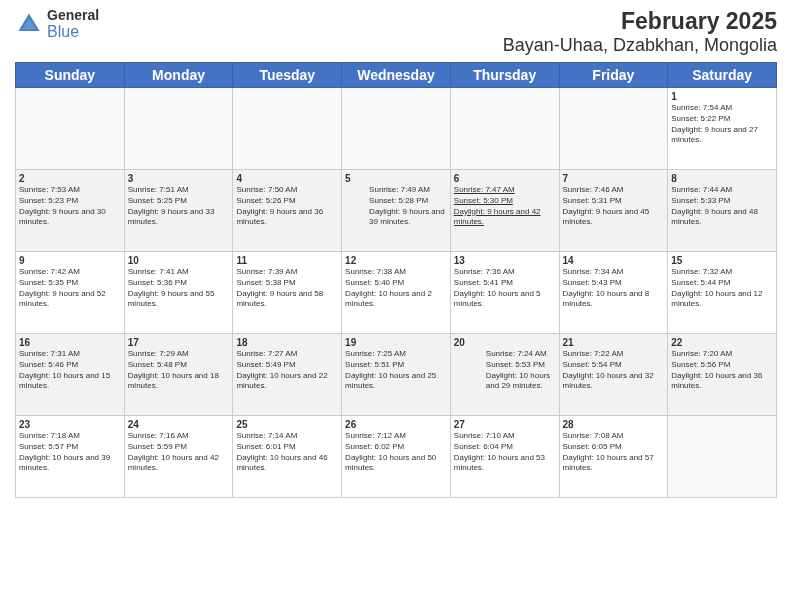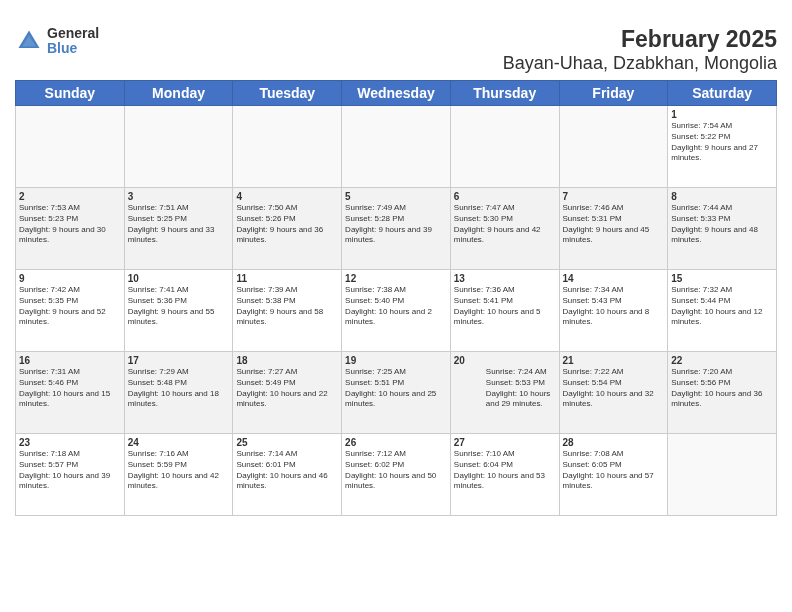--- a/index.html
+++ b/index.html
@@ -6,21 +6,21 @@
     body {
       width: 792px;
       height: 612px;
       font-family: Arial, sans-serif;
       background: #fff;
       overflow: hidden;
     }
     .page {
       width: 792px;
       height: 612px;
-      padding: 26px 15px;
+      padding: 8px 15px;
     }
     .header {
       display: flex;
       justify-content: space-between;
       align-items: flex-start;
       margin-bottom: 6px;
     }
     .logo {
       display: flex;
       align-items: center;
@@ -30,22 +30,22 @@
       display: flex;
       flex-direction: column;
       line-height: 1.1;
     }
     .logo-general {
       font-size: 14px;
       font-weight: bold;
       color: #333;
     }
     .logo-blue {
-      font-size: 14px;
-      font-weight: bold;
+      font-size: 16px;
+      font-weight: normal;
       color: #4a7fc1;
     }
     .logo-icon {
       width: 28px;
       height: 28px;
     }
     .title-block {
       text-align: right;
     }
     .main-title {
@@ -163,27 +163,27 @@
 Daylight: 9 hours and 33 minutes.</div>
           </td>
           <td>
             <span class="day-num">4</span>
             <div class="day-info" style="white-space: pre-line;">Sunrise: 7:50 AM
 Sunset: 5:26 PM
 Daylight: 9 hours and 36 minutes.</div>
           </td>
           <td>
             <span class="day-num">5</span>
-            <div class="day-info" style="white-space: pre-line;">Sunrise: 7:49 AM
+            <div class="day-info" style="white-space: pre-line; margin-left: 24px;">Sunrise: 7:49 AM
 Sunset: 5:28 PM
 Daylight: 9 hours and 39 minutes.</div>
           </td>
           <td>
             <span class="day-num">6</span>
-            <div class="day-info" style="white-space: pre-line;">Sunrise: 7:47 AM
+            <div class="day-info" style="white-space: pre-line; text-decoration: underline;">Sunrise: 7:47 AM
 Sunset: 5:30 PM
 Daylight: 9 hours and 42 minutes.</div>
           </td>
           <td>
             <span class="day-num">7</span>
             <div class="day-info" style="white-space: pre-line;">Sunrise: 7:46 AM
 Sunset: 5:31 PM
 Daylight: 9 hours and 45 minutes.</div>
           </td>
           <td>

